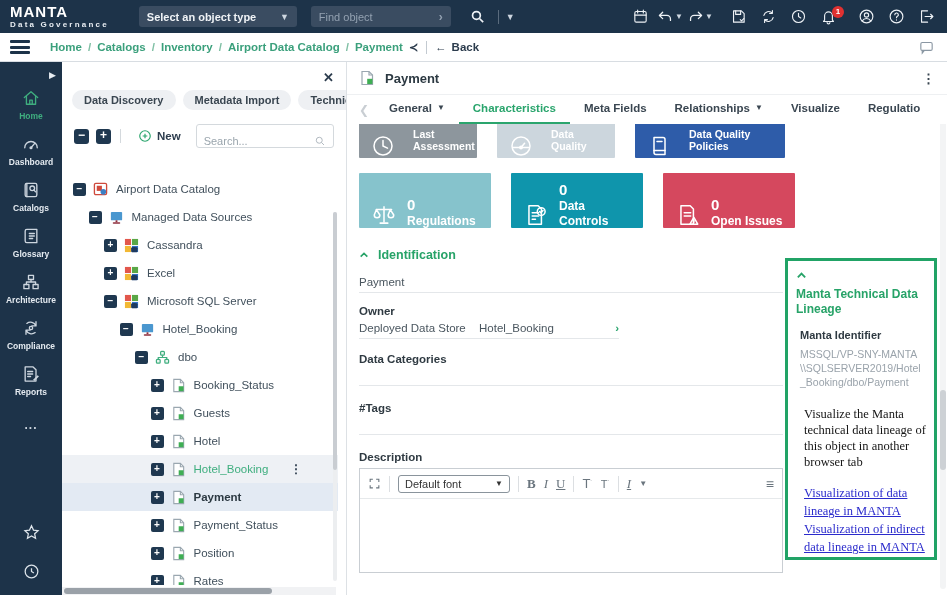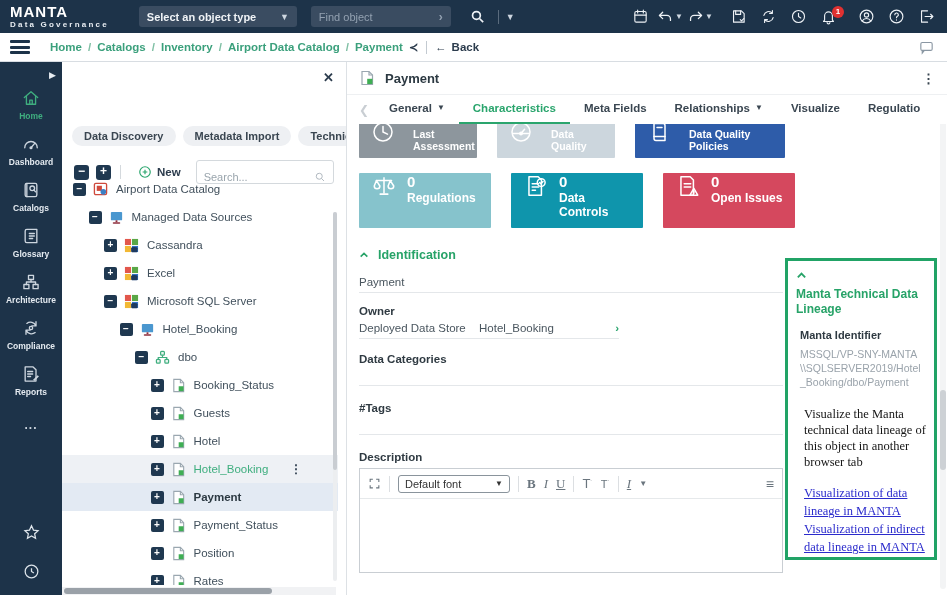--- a/index.html
+++ b/index.html
@@ -52,21 +52,21 @@
   .side-item.active svg { color:#3fae7f; }
   .side-item.active .side-label { color:#3fae7f; }
   .side-more { color:#cdd6df; font-weight:bold; font-size:12px; letter-spacing:1px; margin:8px 0 0; cursor:pointer; }
   .side-foot { margin-top:auto; display:flex; flex-direction:column; align-items:center; gap:16px; padding-bottom:10px; }
   .side-foot svg { width:19px; height:19px; color:#dde4ea; cursor:pointer; }
 
   
   .treepanel { width:285px; flex:0 0 285px; background:#fff; border-right:1px solid #dde1e5; position:relative; padding-top:6px; overflow:hidden; }
   .panel-close { position:absolute; top:8px; right:12px; font-size:13px; font-weight:bold; color:#2c3c4d; cursor:pointer; }
   .pill-tabs { display:flex; gap:7px; padding:22px 0 0 10px; }
-  .pill { background:#eef0f3; border-radius:12px; padding:4px 12px; font-size:11px; font-weight:bold; color:#3a4651; white-space:nowrap; cursor:pointer;margin-top:36px; }
+  .pill { background:#eef0f3; border-radius:12px; padding:4px 12px; font-size:11px; font-weight:bold; color:#3a4651; white-space:nowrap; cursor:pointer; }
   .tree-toolbar { display:flex; align-items:center; padding:14px 12px 10px 12px; gap:7px; }
   .sq-btn { width:15px; height:15px; background:#1f3850; color:#fff; border-radius:3px; font-size:12px; line-height:13px; text-align:center; font-weight:bold; cursor:pointer; }
   .tool-sep { width:1px; height:14px; background:#d4d9dd; margin:0 2px; }
   .new-btn { display:flex; align-items:center; gap:5px; font-size:11.5px; font-weight:bold; color:#2c3c4d; cursor:pointer; padding:3px 8px; border-radius:12px; }
   .new-btn svg { width:14px; height:14px; color:#2aa56d; }
   .tree-search { flex:1; border:1px solid #d4d9dd; border-radius:3px; height:24px; display:flex; align-items:flex-end; padding:0 7px; color:#9aa5ad; font-size:11px; justify-content:space-between; cursor:text; }
   .tree-search svg { width:12px; height:12px; color:#b2bac1; }
   .tree { position:absolute; top:113px; bottom:10px; left:0; right:8px; overflow:hidden; }
   .tree-row { height:28px; display:flex; align-items:center; font-size:11.5px; color:#41505c; cursor:pointer; }
   .tree-row .expander { flex:0 0 13px; width:13px; height:13px; background:#1f3850; color:#fff; border-radius:2px; font-size:10px; font-weight:bold; display:flex; align-items:center; justify-content:center; line-height:1; margin-right:7px; }
@@ -91,21 +91,21 @@
   .main-tabs { height:29px; flex:0 0 29px; display:flex; align-items:center; padding:0 6px; gap:0; overflow:hidden; }
   .tabs-chev { font-size:12px; padding:0 6px; cursor:pointer; }
   .tabs-chev.left { color:#c9ced3; }
   .main-tab { font-size:11.5px; font-weight:bold; color:#3a4651; padding:7px 14px 8px; white-space:nowrap; cursor:pointer; display:flex; align-items:center; gap:5px; border-bottom:3px solid transparent; }
   .main-tab .caret { font-size:8px; }
   .main-tab.active { color:#2aa56d; border-bottom-color:#2aa56d; }
   .main-content { flex:1; position:relative; overflow:hidden; padding:0 0 0 12px; }
 
   .cards-row { display:flex; gap:20px; }
   .cards-row.top { height:34px; overflow:hidden; margin-bottom:15px; }
-  .card { border-radius:1px; color:#fff; display:flex; align-items:flex-start; padding:0 12px; cursor:pointer; }
+  .card { border-radius:1px; color:#fff; display:flex; align-items:flex-end; padding:0 12px; cursor:pointer; }
   .card-top { height:52px; margin-top:-18px; width:118px; }
   .card-top:last-child { width:150px; }
   .card-top svg { width:24px; height:24px; flex:0 0 24px; margin-right:9px; }
   .card-top .card-label { font-size:10.5px; font-weight:bold; align-self:center; margin-top:16px; }
   .card-main { height:55px; width:132px; }
   .card-main svg { width:26px; height:26px; flex:0 0 26px; margin-right:10px; }
   .card-main .card-col { display:flex; flex-direction:column; line-height:1.2; }
   .card-count { font-size:15px; font-weight:bold; }
   .card-main .card-label { font-size:12px; font-weight:bold; }
 

